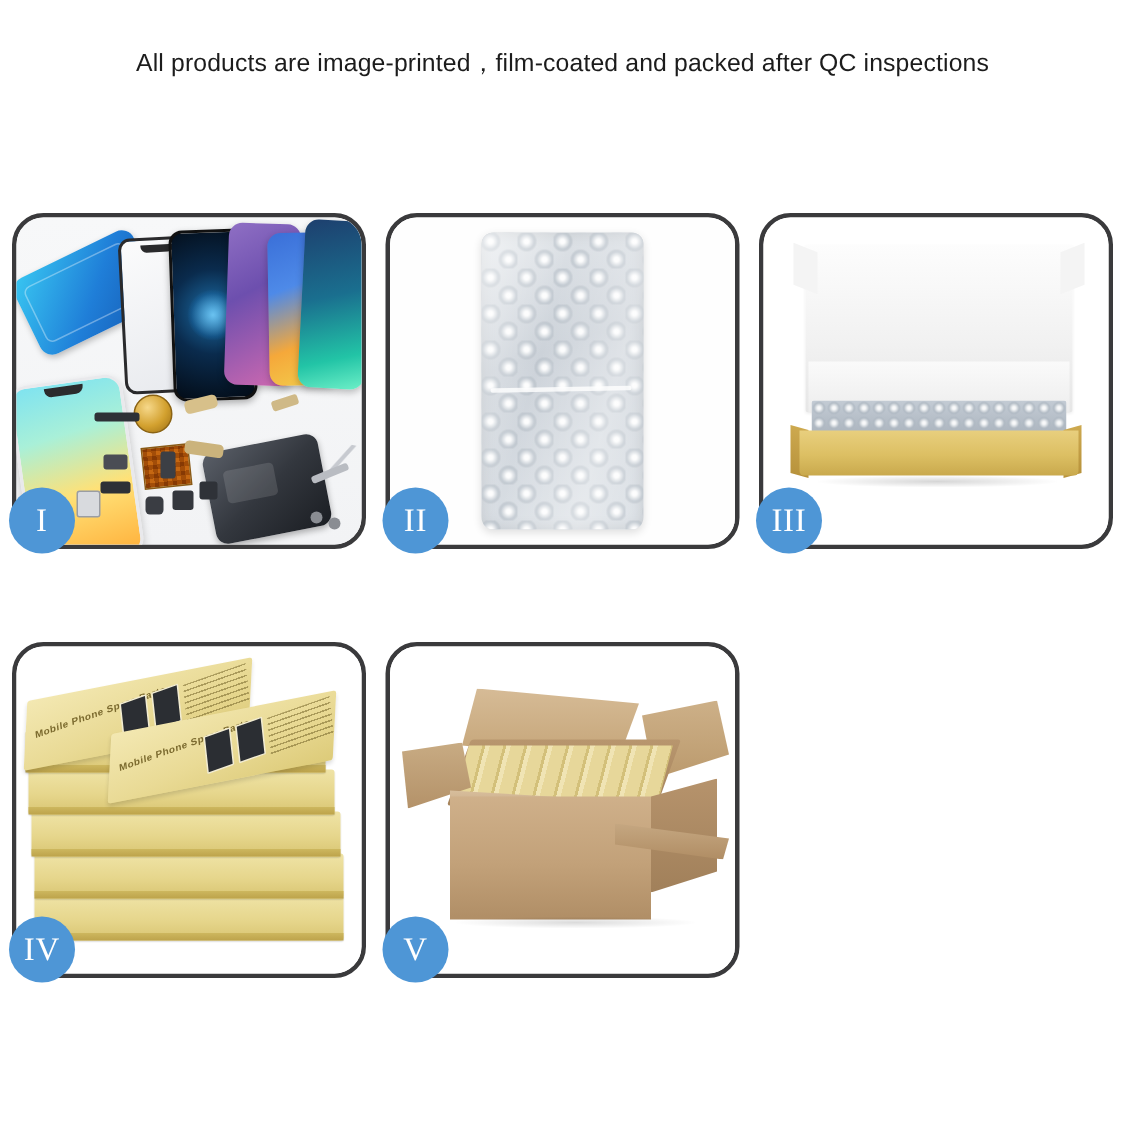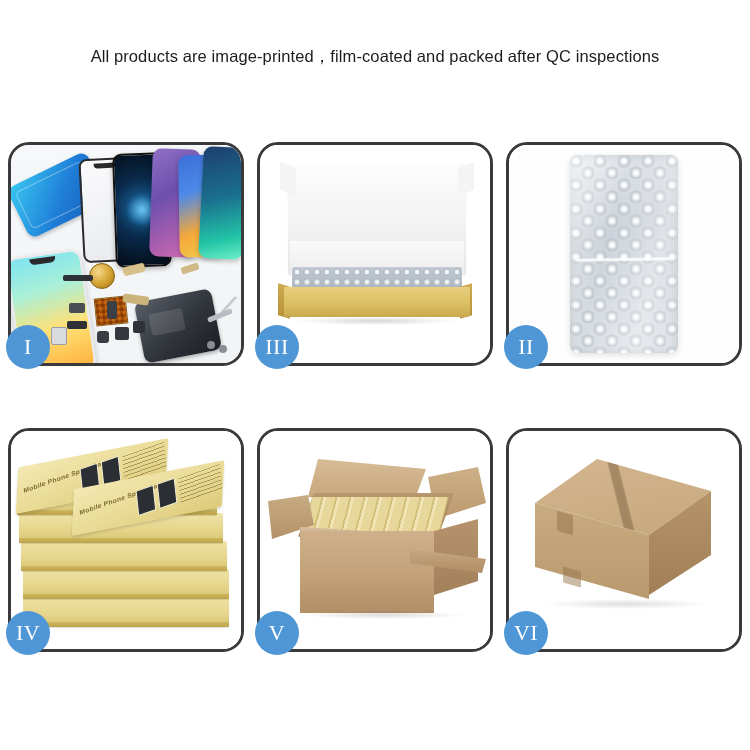--- a/index.html
+++ b/index.html
@@ -13,21 +13,21 @@
   .page{position:relative;width:750px;height:750px;}
 
   
   .header{position:absolute;left:0;top:28px;width:750px;text-align:center;}
   .title{
     font-size:39px;line-height:46px;font-weight:700;color:#141414;
     letter-spacing:1.2px;white-space:nowrap;
     font-family:"Liberation Sans", sans-serif;
   }
   .subtitle{
-    margin-top:18px;font-size:16.5px;line-height:20px;color:#1c1c1c;
+    margin-top:4px;font-size:16.5px;line-height:20px;color:#1c1c1c;
     font-weight:400;white-space:nowrap;letter-spacing:0.1px;
   }
 
   
   .grid{
     position:absolute;left:8px;top:142px;
     width:734px;height:534px;
     display:grid;
     grid-template-columns:236px 236px 236px;
     grid-template-rows:224px 224px;
@@ -391,41 +391,41 @@
         <div class="prt s10"></div>
         <div class="prt s11"></div>
         <div class="prt s12"></div>
         <div class="prt s13"></div>
         <div class="prt s14"></div>
       </div>
       <div class="badge">I</div>
     </div>
 
     <div class="panel">
+      <div class="panel-inner p2">
+        <div class="bubblepack">
+          <div class="bubbles"></div>
+          <div class="bubbleseam"></div>
+          <div class="bubblesheen"></div>
+        </div>
+      </div>
+      <div class="badge">II</div>
+    </div>
+
+    <div class="panel">
       <div class="panel-inner p3">
         <div class="b3lid"></div>
         <div class="b3foam"></div>
         <div class="b3bub"></div>
         <div class="b3lcap"></div>
         <div class="b3rcap"></div>
         <div class="b3front"></div>
         <div class="b3shadow"></div>
       </div>
       <div class="badge">III</div>
-    </div>
-
-    <div class="panel">
-      <div class="panel-inner p2">
-        <div class="bubblepack">
-          <div class="bubbles"></div>
-          <div class="bubbleseam"></div>
-          <div class="bubblesheen"></div>
-        </div>
-      </div>
-      <div class="badge">II</div>
     </div>
 
     <div class="panel">
       <div class="panel-inner p4">
         <div class="stack">
 
           <div class="sbox" style="left:6px;top:150px;width:206px;height:30px;">
               <div class="edge"></div>
             </div>
           <div class="sbox" style="left:6px;top:122px;width:206px;height:30px;">
@@ -469,27 +469,15 @@
         <div class="c5flapLeft"></div>
         <div class="c5rim"></div>
         <div class="c5body"></div>
         <div class="c5side"></div>
         <div class="c5flapFront"></div>
         <div class="c5shadow"></div>
       </div>
       <div class="badge">V</div>
     </div>
 
-    <div class="panel">
-      <div class="panel-inner p6">
-        <div class="c6top"></div>
-        <div class="c6seam"></div>
-        <div class="c6left"></div>
-        <div class="c6right"></div>
-        <div class="c6tape1"></div>
-        <div class="c6tape2"></div>
-        <div class="c6shadow"></div>
-      </div>
-      <div class="badge">VI</div>
-    </div>
 
   </div>
 </div>
 
 </body></html>

